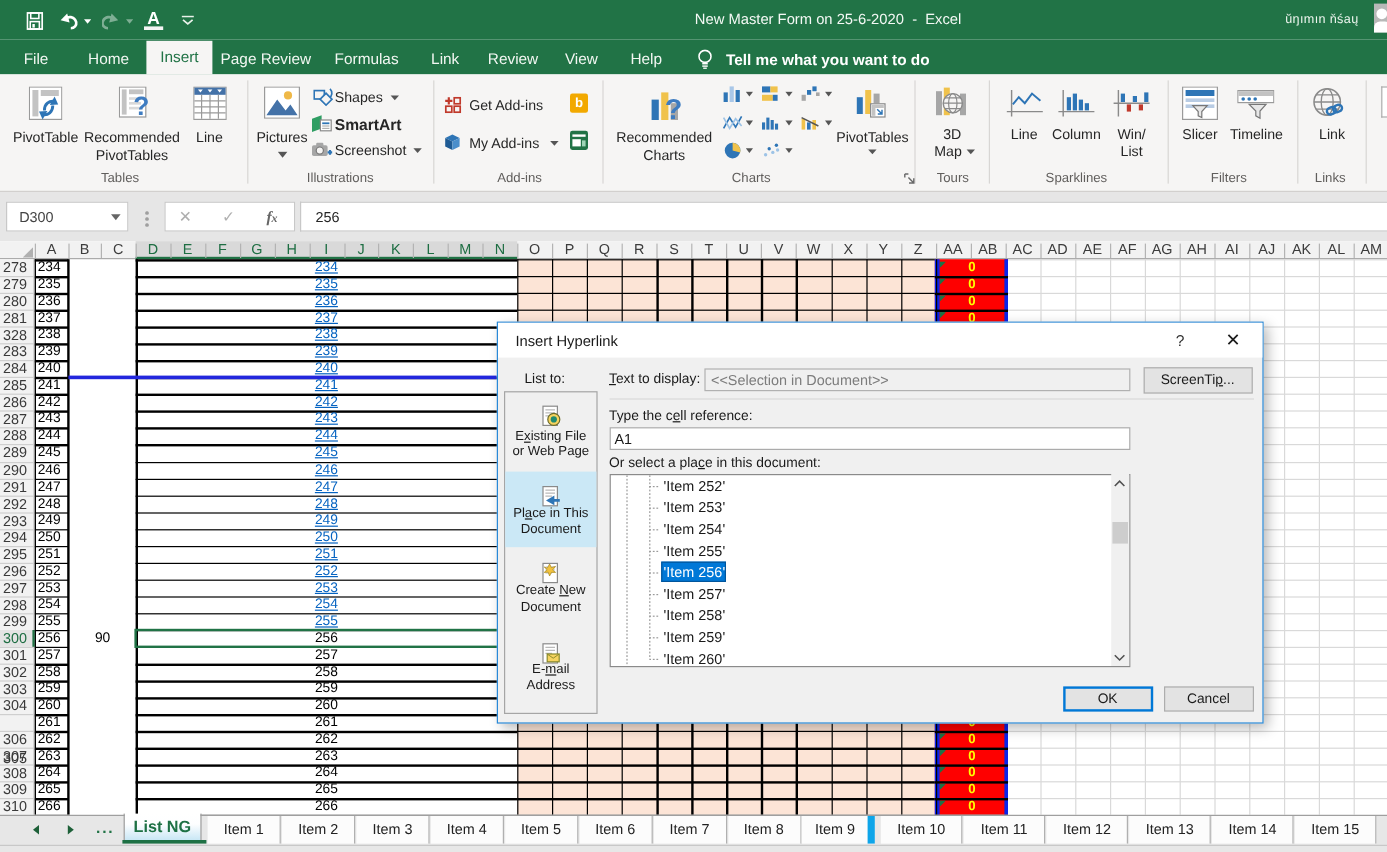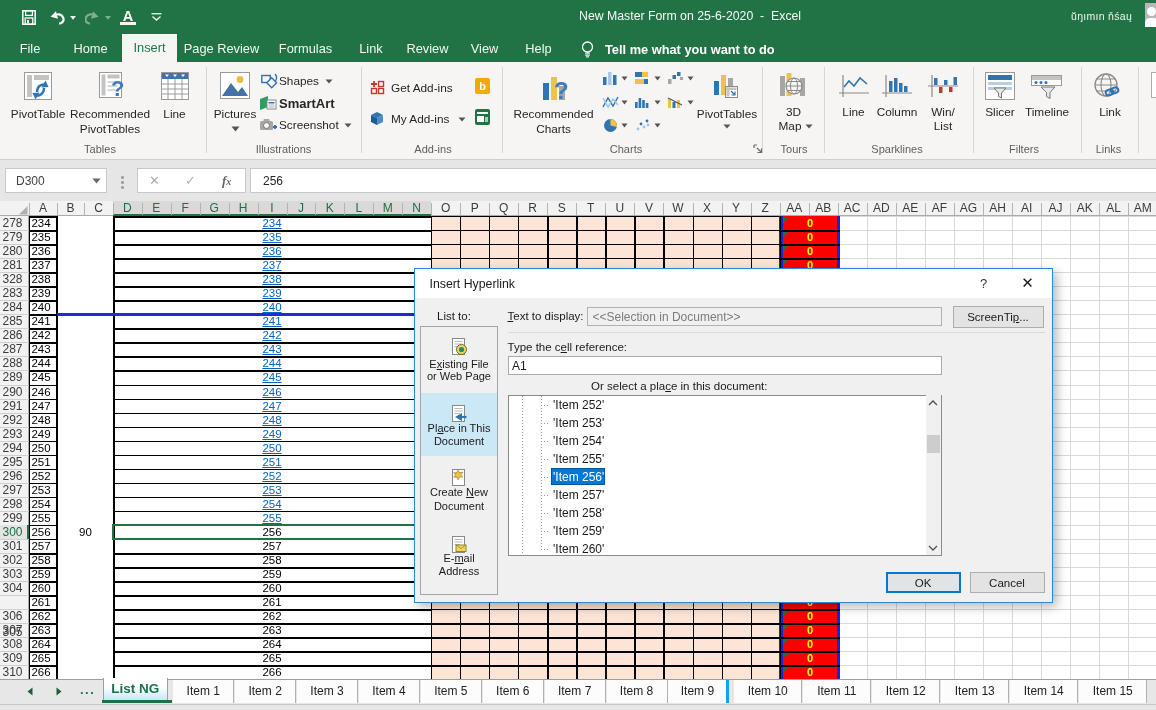--- a/index.html
+++ b/index.html
@@ -899,21 +899,21 @@
 <div class="ab ct" style="left:102.5px;top:677.8px;width:65.5px;height:22px;background:linear-gradient(#ffffff,#fdfeff 40%,#c9e7f5);border-left:1px solid #9f9f9f;border-right:1px solid #9f9f9f;color:#1e7145;font-weight:bold;font-size:13.5px;">List&nbsp;NG</div>
 <div class="ab" style="left:101.5px;top:699.8px;width:70px;height:2.8px;background:#1e7145;"></div>
 <div class="ab ct" style="left:173.2px;top:679.8px;width:61.1px;height:23px;background:#fcfcfc;border-right:1px solid #b0b0b0;font-size:12px;color:#222;">Item&nbsp;1</div>
 <div class="ab ct" style="left:235.1px;top:679.8px;width:61.1px;height:23px;background:#fcfcfc;border-right:1px solid #b0b0b0;font-size:12px;color:#222;">Item&nbsp;2</div>
 <div class="ab ct" style="left:297px;top:679.8px;width:61.1px;height:23px;background:#fcfcfc;border-right:1px solid #b0b0b0;font-size:12px;color:#222;">Item&nbsp;3</div>
 <div class="ab ct" style="left:358.9px;top:679.8px;width:61.1px;height:23px;background:#fcfcfc;border-right:1px solid #b0b0b0;font-size:12px;color:#222;">Item&nbsp;4</div>
 <div class="ab ct" style="left:420.8px;top:679.8px;width:61.1px;height:23px;background:#fcfcfc;border-right:1px solid #b0b0b0;font-size:12px;color:#222;">Item&nbsp;5</div>
 <div class="ab ct" style="left:482.7px;top:679.8px;width:61.1px;height:23px;background:#fcfcfc;border-right:1px solid #b0b0b0;font-size:12px;color:#222;">Item&nbsp;6</div>
 <div class="ab ct" style="left:544.6px;top:679.8px;width:61.1px;height:23px;background:#fcfcfc;border-right:1px solid #b0b0b0;font-size:12px;color:#222;">Item&nbsp;7</div>
 <div class="ab ct" style="left:606.5px;top:679.8px;width:61.1px;height:23px;background:#fcfcfc;border-right:1px solid #b0b0b0;font-size:12px;color:#222;">Item&nbsp;8</div>
-<div class="ab ct" style="left:668.4px;top:679.8px;width:61.1px;height:23px;background:#fcfcfc;border-right:3px solid #0ea5e9;font-size:12px;color:#222;">Item&nbsp;9</div>
+<div class="ab ct" style="left:668.4px;top:679.8px;width:61.1px;height:23px;background:#fcfcfc;border-right:6px solid #0ea5e9;font-size:12px;color:#222;">Item&nbsp;9</div>
 <div class="ab ct" style="left:734.2px;top:679.8px;width:68.2px;height:23px;background:#fcfcfc;border-right:1px solid #b0b0b0;font-size:12px;color:#222;">Item&nbsp;10</div>
 <div class="ab ct" style="left:803.2px;top:679.8px;width:68.2px;height:23px;background:#fcfcfc;border-right:1px solid #b0b0b0;font-size:12px;color:#222;">Item&nbsp;11</div>
 <div class="ab ct" style="left:872.2px;top:679.8px;width:68.2px;height:23px;background:#fcfcfc;border-right:1px solid #b0b0b0;font-size:12px;color:#222;">Item&nbsp;12</div>
 <div class="ab ct" style="left:941.2px;top:679.8px;width:68.2px;height:23px;background:#fcfcfc;border-right:1px solid #b0b0b0;font-size:12px;color:#222;">Item&nbsp;13</div>
 <div class="ab ct" style="left:1010.2px;top:679.8px;width:68.2px;height:23px;background:#fcfcfc;border-right:1px solid #b0b0b0;font-size:12px;color:#222;">Item&nbsp;14</div>
 <div class="ab ct" style="left:1079.2px;top:679.8px;width:68.2px;height:23px;background:#fcfcfc;border-right:1px solid #b0b0b0;font-size:12px;color:#222;">Item&nbsp;15</div>
 <div class="ab" style="left:0;top:703.5px;width:1156px;height:6.5px;background:#e7e7e7;border-top:1px solid #c8c8c8;"></div>
 <div class="ab" style="left:413.5px;top:267.5px;width:639px;height:335.5px;background:#f0f0f0;border:1px solid #2989d8;box-shadow:4px 4px 10px rgba(0,0,0,0.28);"></div>
 <div class="ab" style="left:414.5px;top:268.5px;width:637px;height:29px;background:#fff;"></div>
 <div class="ab" style="left:429.5px;top:276.5px;width:200px;height:16px;font-size:12.3px;color:#1a1a1a;">Insert Hyperlink</div>
@@ -964,21 +964,21 @@
 <div class="ab" style="left:507.5px;top:309.5px;width:90px;height:14px;font-size:11.5px;color:#1a1a1a;"><span style="text-decoration:underline">T</span>ext to display:</div>
 <div class="ab" style="left:586.5px;top:307px;width:355px;height:19px;background:#f0f0f0;border:1px solid #b1b1b1;"></div>
 <div class="ab" style="left:592.5px;top:310px;width:300px;height:14px;font-size:12px;color:#7c7c7c;">&lt;&lt;Selection in Document&gt;&gt;</div>
 <div class="ab ct" style="left:952.5px;top:306px;width:91px;height:21.5px;background:#e3e3e3;border:1px solid #adadad;font-size:11.5px;color:#1a1a1a;">
     <span>ScreenTi<span style="text-decoration:underline">p</span>...</span>
   </div>
 <div class="ab" style="left:507.5px;top:331.5px;width:537px;height:1px;background:#dadada;"></div>
 <div class="ab" style="left:507.5px;top:340.5px;width:200px;height:14px;font-size:11.5px;color:#1a1a1a;">Type the c<span style="text-decoration:underline">e</span>ll reference:</div>
 <div class="ab" style="left:507.5px;top:355.5px;width:434px;height:19px;background:#fff;border:1px solid #ababab;"></div>
 <div class="ab" style="left:512px;top:358.5px;width:60px;height:14px;font-size:12px;color:#1a1a1a;">A1</div>
-<div class="ab" style="left:507.5px;top:380px;width:260px;height:14px;font-size:11.5px;color:#1a1a1a;text-align:right;">Or select a pla<span style="text-decoration:underline">c</span>e in this document:</div>
+<div class="ab" style="left:507.5px;top:380px;width:260px;height:14px;font-size:11.5px;color:#1a1a1a;">Or select a pla<span style="text-decoration:underline">c</span>e in this document:</div>
 <div class="ab" style="left:507.5px;top:394.5px;width:434px;height:161px;background:#fff;border:1px solid #8a8a8a;"></div>
 <div class="ab" style="left:521.5px;top:396px;width:1px;height:158px;background-image:linear-gradient(#9a9a9a 50%,transparent 50%);background-size:1px 3px;"></div>
 <div class="ab" style="left:541px;top:396px;width:1px;height:153px;background-image:linear-gradient(#9a9a9a 50%,transparent 50%);background-size:1px 3px;"></div>
 <div class="ab" style="left:541px;top:404.5px;width:9px;height:1px;background-image:linear-gradient(90deg,#9a9a9a 50%,transparent 50%);background-size:3px 1px;"></div>
 <div class="ab" style="left:553px;top:397.5px;width:80px;height:14px;font-size:12px;color:#1a1a1a;">'Item 252'</div>
 <div class="ab" style="left:541px;top:422.6px;width:9px;height:1px;background-image:linear-gradient(90deg,#9a9a9a 50%,transparent 50%);background-size:3px 1px;"></div>
 <div class="ab" style="left:553px;top:415.6px;width:80px;height:14px;font-size:12px;color:#1a1a1a;">'Item 253'</div>
 <div class="ab" style="left:541px;top:440.6px;width:9px;height:1px;background-image:linear-gradient(90deg,#9a9a9a 50%,transparent 50%);background-size:3px 1px;"></div>
 <div class="ab" style="left:553px;top:433.6px;width:80px;height:14px;font-size:12px;color:#1a1a1a;">'Item 254'</div>
 <div class="ab" style="left:541px;top:458.7px;width:9px;height:1px;background-image:linear-gradient(90deg,#9a9a9a 50%,transparent 50%);background-size:3px 1px;"></div>

